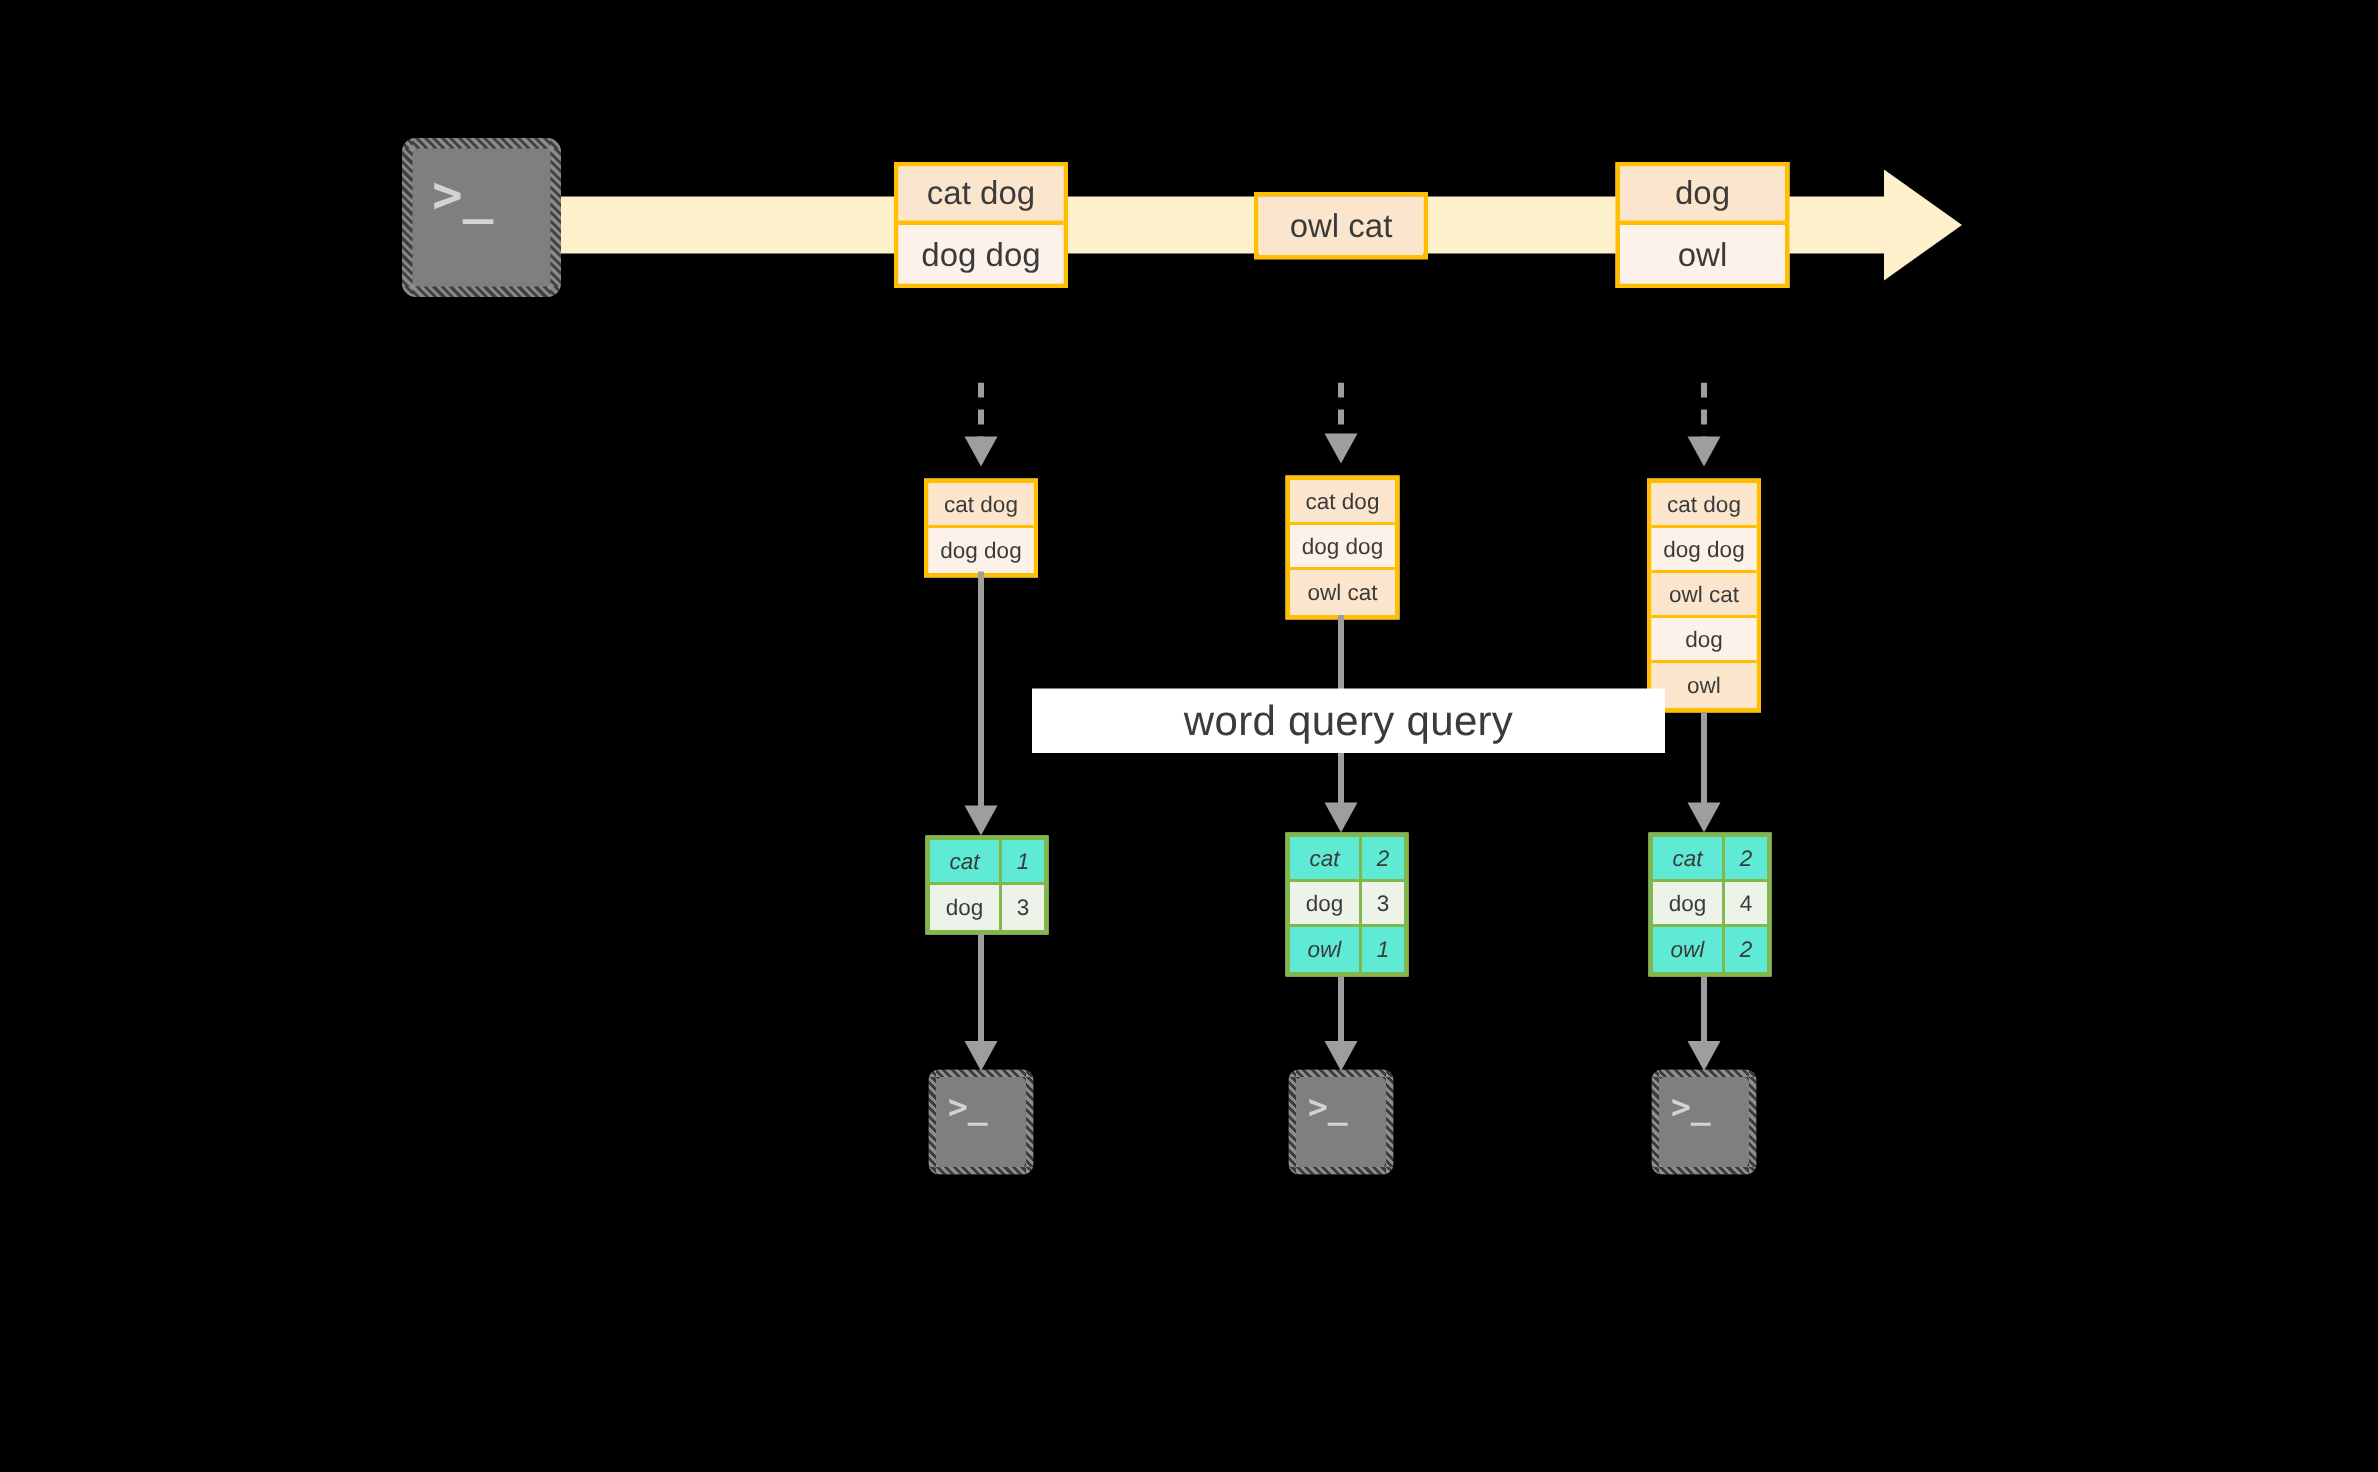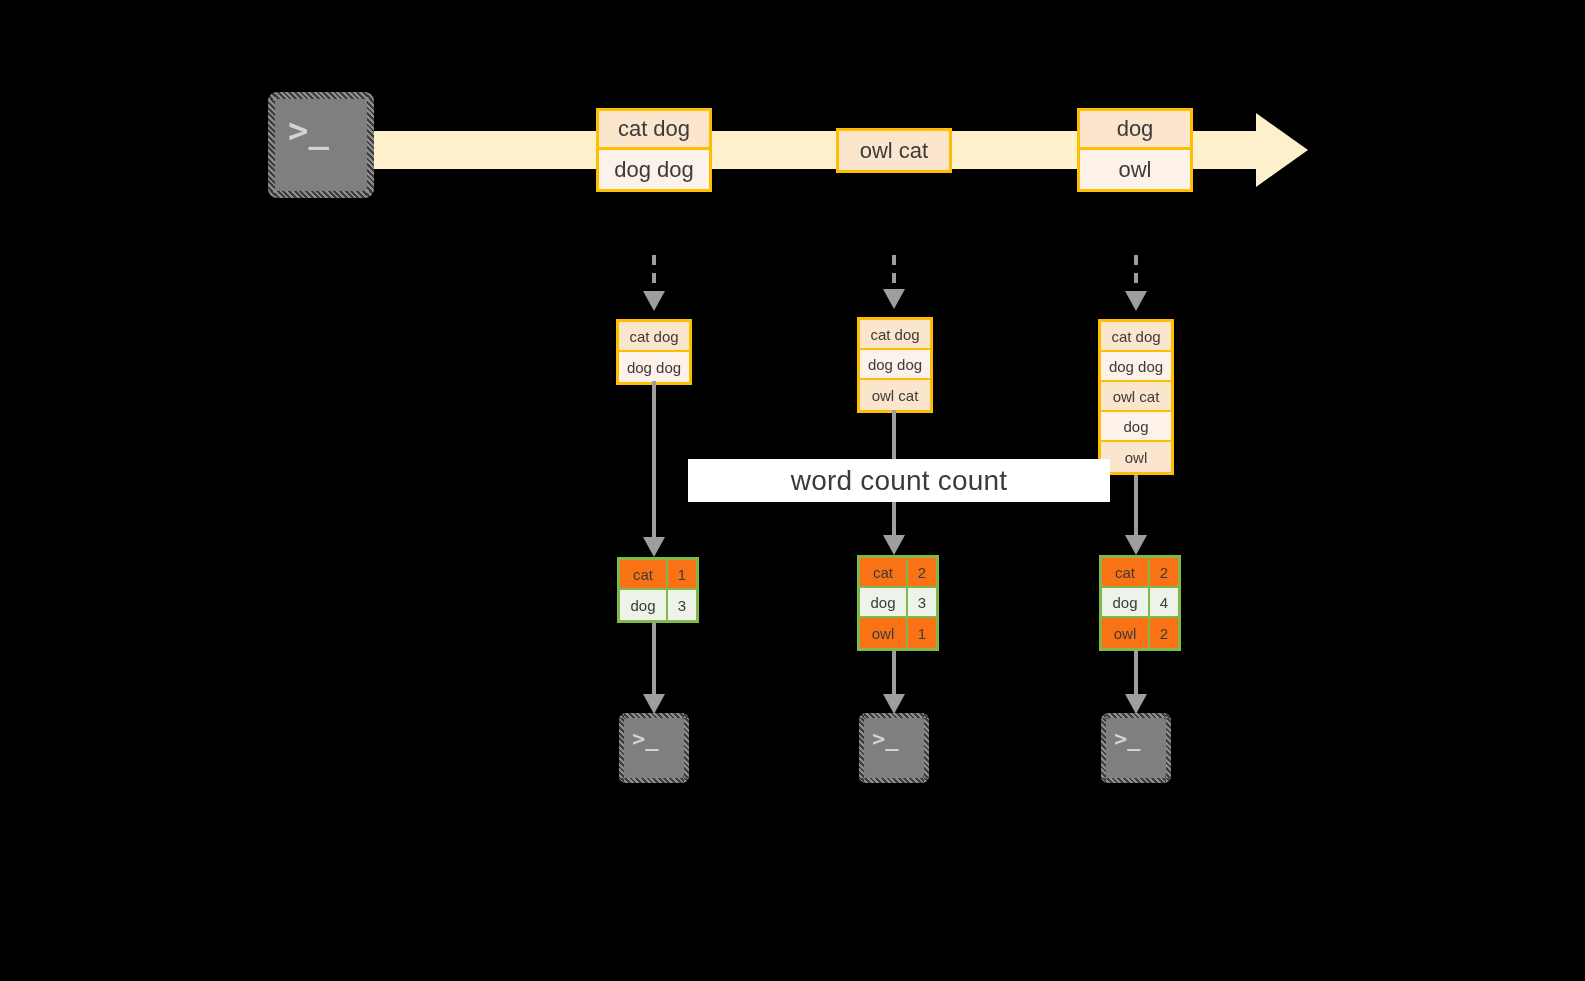--- a/index.html
+++ b/index.html
@@ -128,21 +128,21 @@
   .tbl-row:last-child { border-bottom: none; }
   .tbl-cell {
     box-sizing: border-box;
     display: flex;
     align-items: center;
     justify-content: center;
     font-size: 15px;
     background: #eef3e9;
     color: #3b3b3b;
   }
-  .tbl-row.shade .tbl-cell { background: #f97316; }
+  .tbl-row.shade .tbl-cell { background: #5eead4; font-style: italic; }
   .tbl-cell.word { width: 48px; border-right: 2px solid #82b74b; }
   .tbl-cell.count { width: 28px; }
 
   
   .dashed-line {
     position: absolute;
     width: 4px;
     background-image: linear-gradient(to bottom, #9e9e9e 0 55%, transparent 55% 100%);
     background-size: 4px 18px;
     background-repeat: repeat-y;
@@ -306,16 +306,16 @@
   <div class="solid-line" style="left:1134px; top:651px; height:47px;"></div>
   <div class="arrowhead" style="left:1125px; top:694px;"></div>
 
   <div class="terminal terminal-small" style="left:1101px; top:713px;">
     <div class="terminal-inner">
       <span class="terminal-glyph">&gt;_</span>
     </div>
   </div>
 
   <div class="query-band">
-    <span class="query-label">word count count</span>
+    <span class="query-label">word query query</span>
   </div>
 
 </div>
 
 </body></html>

